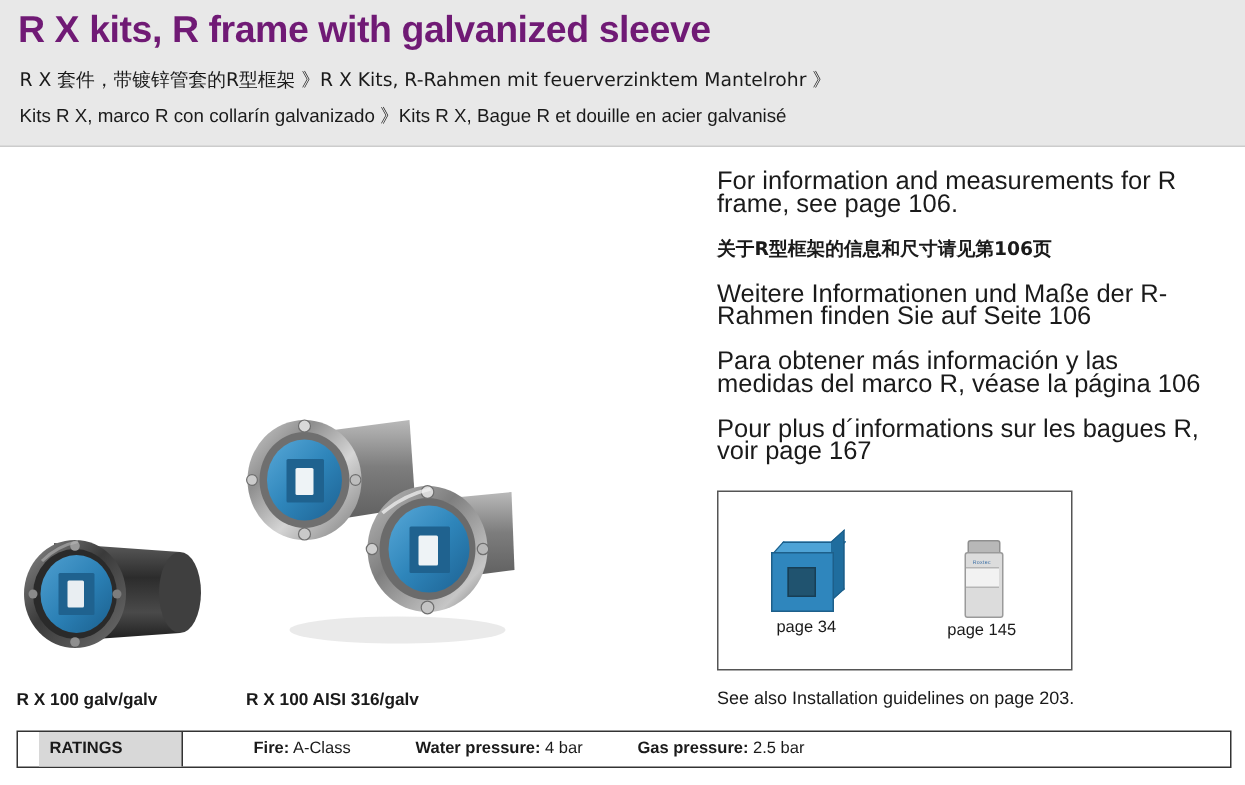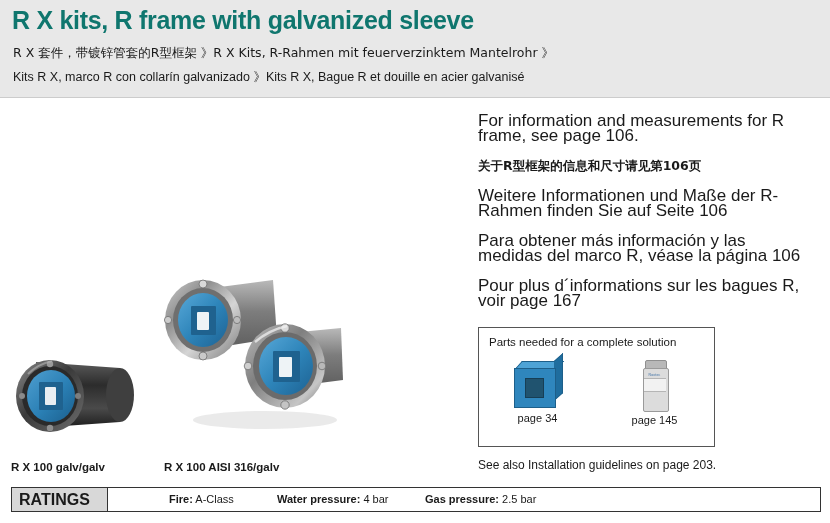--- a/index.html
+++ b/index.html
@@ -25,21 +25,21 @@
     background: #e8e8e8;
     border-bottom: 1px solid #cccccc;
   }
   .main-title {
     position: absolute;
     left: 12px;
     top: 6px;
     font-size: 25px;
     font-weight: bold;
     letter-spacing: -0.3px;
-    color: #0f766e;
+    color: #701a75;
     white-space: nowrap;
   }
   .subtitle-line {
     position: absolute;
     left: 13px;
     font-size: 12.5px;
     color: #1a1a1a;
     white-space: nowrap;
   }
   .subtitle-1 { top: 45px; }
@@ -225,26 +225,26 @@
     position: absolute;
     left: 11px;
     top: 487px;
     width: 808px;
     height: 23px;
     border: 1px solid #333333;
     background: #ffffff;
   }
   .ratings-label {
     position: absolute;
-    left: 0; top: 0;
+    left: 14px; top: 0;
     width: 96px;
     height: 23px;
     background: #d8d8d8;
     border-right: 1px solid #333333;
-    font-size: 16px;
+    font-size: 11px;
     font-weight: bold;
     line-height: 23px;
     padding-left: 7px;
     box-sizing: border-box;
     color: #1a1a1a;
   }
   .rating-item {
     position: absolute;
     top: 0;
     height: 23px;
@@ -268,21 +268,20 @@
 
 <div class="info-col">
   <div class="info-para">For information and measurements for R frame, see page 106.</div>
   <div class="info-para cjk-para">关于R型框架的信息和尺寸请见第106页</div>
   <div class="info-para">Weitere Informationen und Maße der R-Rahmen finden Sie auf Seite 106</div>
   <div class="info-para">Para obtener más información y las medidas del marco R, véase la página 106</div>
   <div class="info-para">Pour plus d´informations sur les bagues R, voir page 167</div>
 </div>
 
 <div class="parts-box">
-  <div class="parts-title">Parts needed for a complete solution</div>
   <div class="parts-items">
 
     <div class="parts-item">
       <div class="cube-art">
         <div class="cube-top"></div>
         <div class="cube-side"></div>
         <div class="cube-front"></div>
         <div class="cube-hole"></div>
       </div>
       <div class="part-caption">page 34</div>

